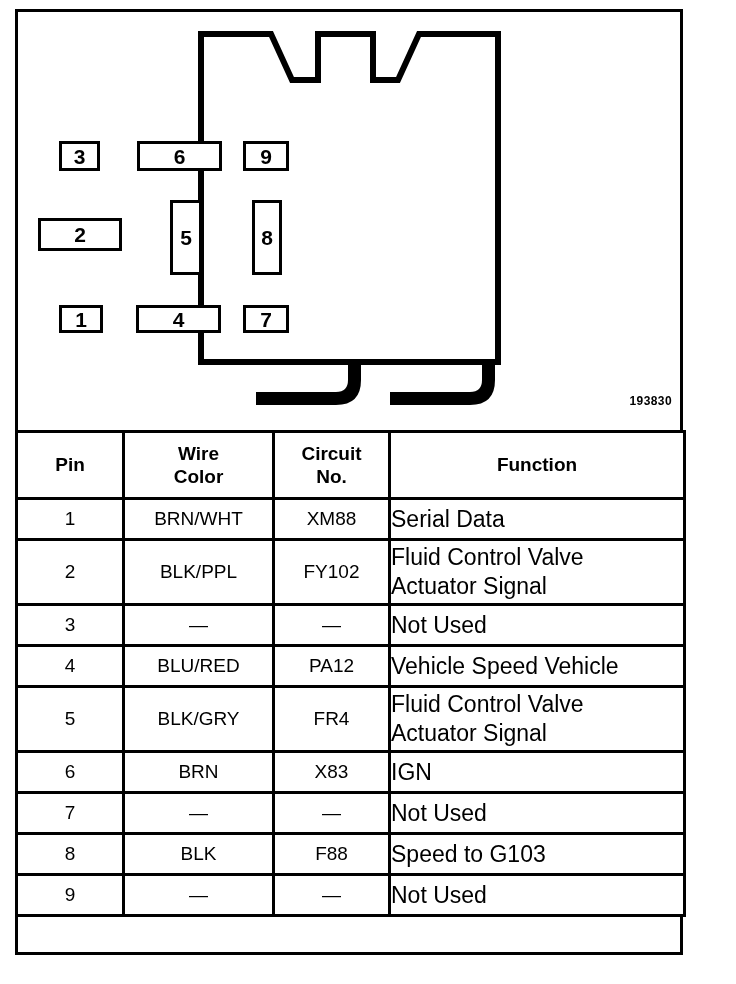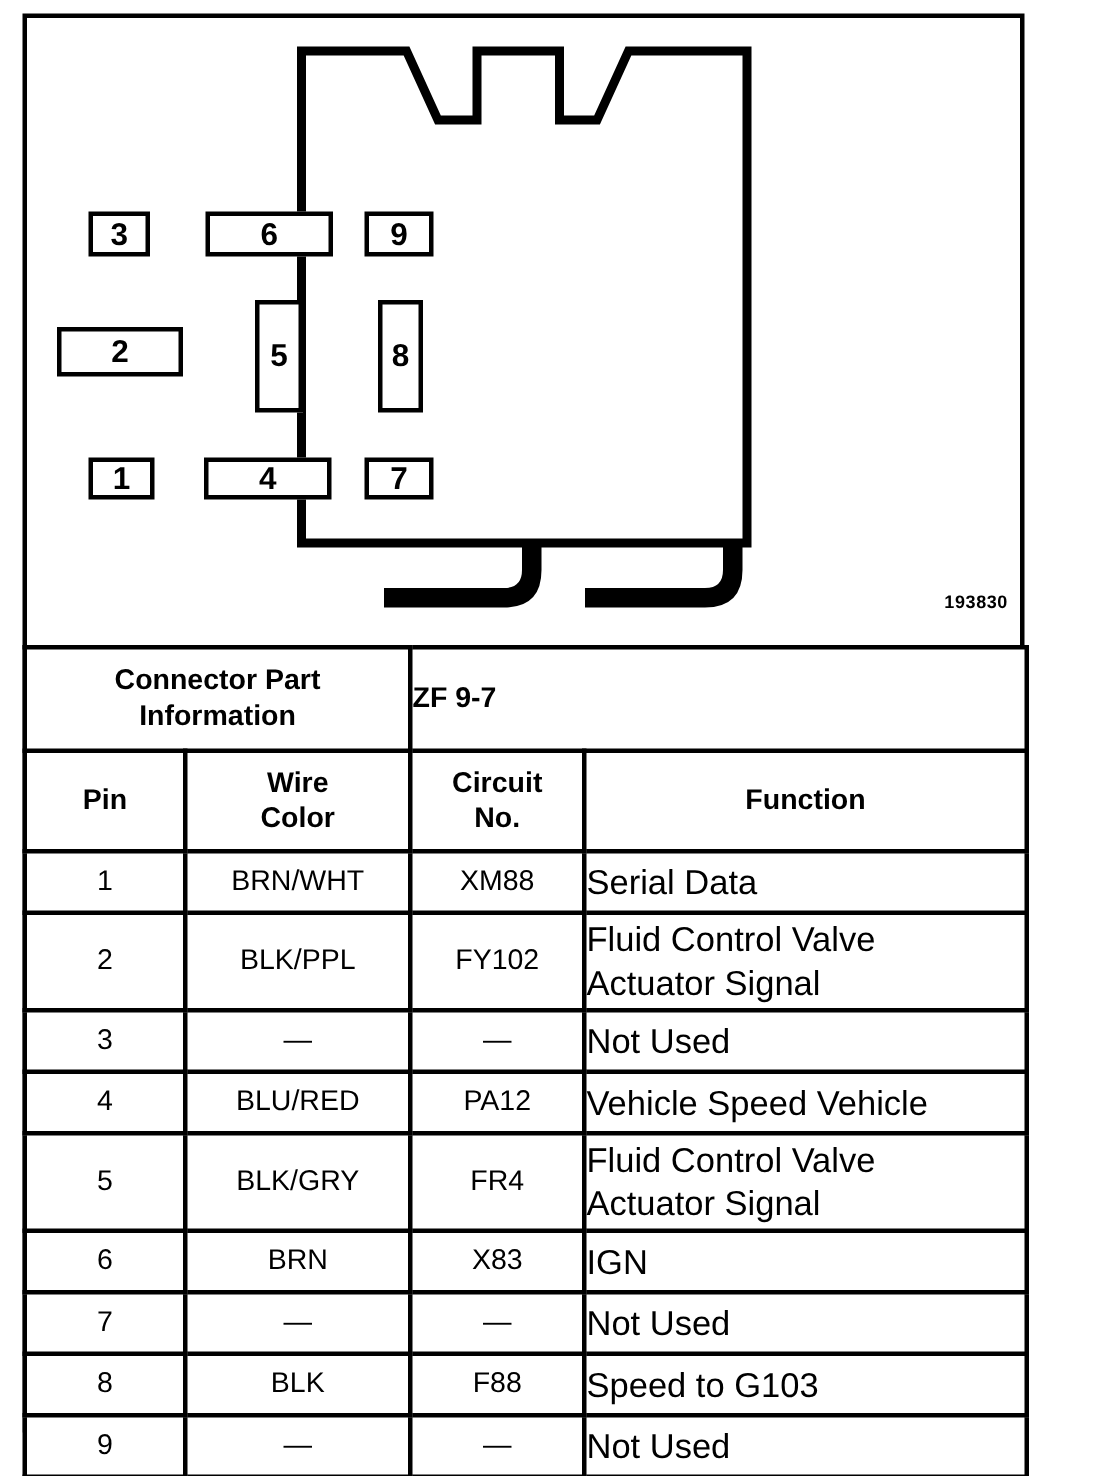--- a/index.html
+++ b/index.html
@@ -230,27 +230,20 @@
 
   <table class="pin-table">
     <colgroup>
       <col class="c-pin">
         <col class="c-wire">
         <col class="c-circuit">
         <col class="c-function">
     </colgroup>
     <tbody>
 
-      <tr>
-        <td class="cpi-label" colspan="2">
-          <span>Connector Part</span><br>
-          <span>Information</span>
-        </td>
-        <td class="cpi-value" colspan="2">ZF 9-7</td>
-      </tr>
 
       <tr>
         <td class="hdr hdr-bottom">Pin</td>
         <td class="hdr">
           <span>Wire</span><br>
           <span>Color</span>
         </td>
         <td class="hdr">
           <span>Circuit</span><br>
           <span>No.</span>

